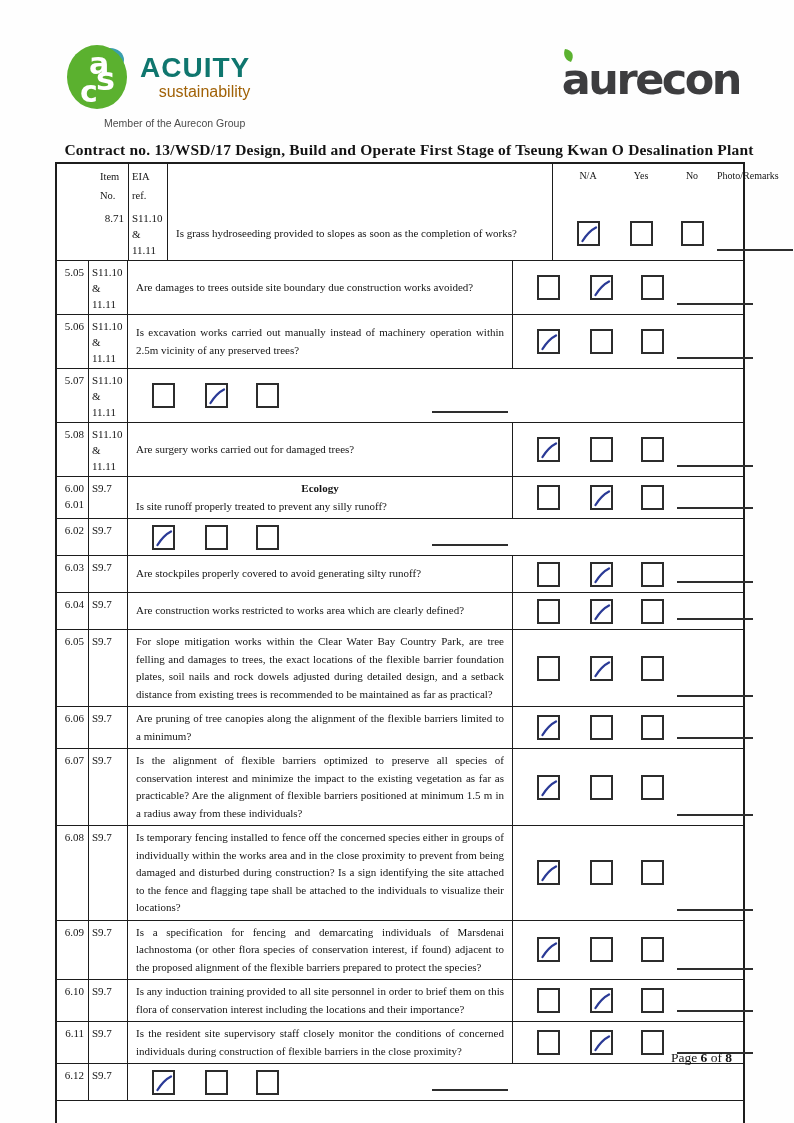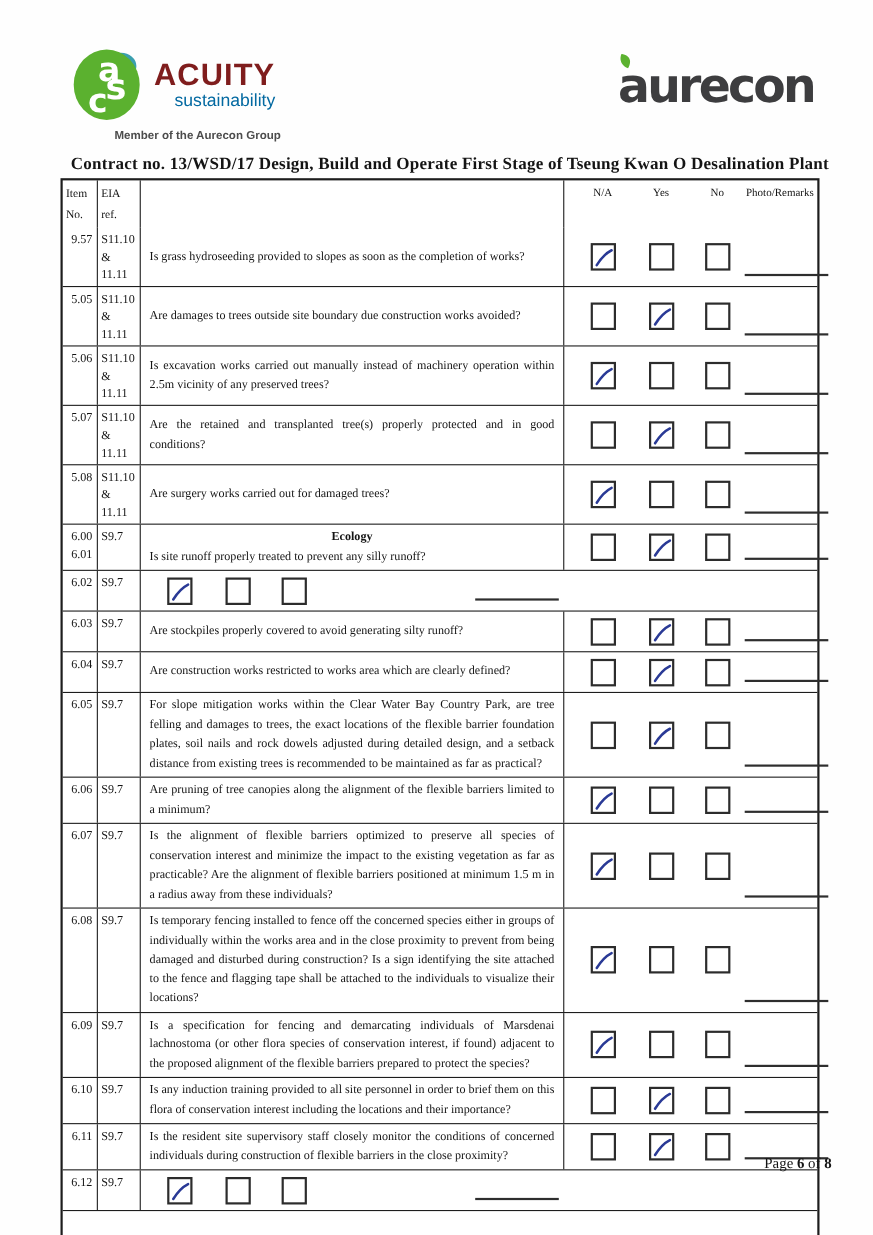--- a/index.html
+++ b/index.html
@@ -7,48 +7,48 @@
   .page {
     position: relative; width: 794px; height: 1123px; margin: 0 auto;
     background: #fefefe; color: #141414; overflow: hidden;
   }
   
   .logo-band { display: flex; justify-content: space-between; align-items: flex-start; padding: 44px 52px 0 66px; }
   .acuity { display: flex; flex-direction: column; }
   .acuity-top { display: flex; align-items: center; gap: 10px; }
   .acuity-mark { width: 64px; height: 66px; flex: 0 0 auto; }
   .acuity-names { display: flex; flex-direction: column; line-height: 1; }
-  .acuity-name { font-family: "Liberation Sans", sans-serif; font-weight: bold; font-size: 28px; color: #7f1d1d; letter-spacing: 1px; }
-  .acuity-tag { font-family: "Liberation Sans", sans-serif; font-size: 16px; color: #0369a1; margin-top: 2px; align-self: flex-end; }
-  .acuity-member { font-family: "Liberation Sans", sans-serif; font-weight: bold; font-size: 10.5px; color: #4c4c4c; margin: 7px 0 0 38px; }
+  .acuity-name { font-family: "Liberation Sans", sans-serif; font-weight: bold; font-size: 28px; color: #0f766e; letter-spacing: 1px; }
+  .acuity-tag { font-family: "Liberation Sans", sans-serif; font-size: 16px; color: #a16207; margin-top: 2px; align-self: flex-end; }
+  .acuity-member { font-family: "Liberation Sans", sans-serif; font-weight: normal; font-size: 10.5px; color: #4c4c4c; margin: 7px 0 0 38px; }
   .aurecon { position: relative; margin-top: 14px; margin-right: 2px; }
   .aurecon-word { font-family: "DejaVu Sans", sans-serif; font-weight: bold; font-size: 43px; line-height: 1; color: #3d3d3f; letter-spacing: -2.5px; margin-top: 40px; }
   .aurecon-leaf { position: absolute; left: 1px; top: -9px; width: 16px; height: 14px; }
   
   .doc-title { text-align: center; font-weight: bold; font-size: 15.5px; margin-top: 12px; letter-spacing: .2px; margin-left: 24px; }
   
   .checklist { margin: 3px 49px 0 55px; border: 2px solid #1d1d1d; background: #fff; }
   .trow { display: grid; grid-template-columns: 32px 39px 385px 1fr; border-top: 1.6px solid #1d1d1d; min-height: 37px; }
-  .trow:first-child { border-top: none; }
+  .trow:first-child { border-top: none; padding-left: 40px; }
   .cell { border-right: 1.6px solid #1d1d1d; padding: 2px 3px; font-size: 11px; line-height: 16px; }
   .cell:last-child { border-right: none; }
   .cell.item { white-space: pre-line; text-align: right; padding-right: 4px; padding-top: 3px; }
   .cell.eia  { white-space: pre-line; padding-top: 3px; }
   .cell.q    { display: flex; flex-direction: column; justify-content: center; padding: 3px 8px; text-align: justify; line-height: 17.5px; }
   .cell.q .qh { font-weight: bold; text-align: center; }
   .hdr .cell { font-size: 10.5px; padding-top: 3px; }
   .hdr .cell.item, .hdr .cell.eia { text-align: left; white-space: pre-line; line-height: 19px; }
   .ans { display: grid; grid-template-columns: 54px 52px 50px 1fr; align-items: center; padding: 2px 2px 2px 8px; }
   .hdr .ans { align-items: start; font-size: 10px; }
   .hdr .ans > div { text-align: center; padding-top: 1px; }
   .cb { width: 23px; height: 25px; border: 2.2px solid #2c2c2c; background: #fff; justify-self: center; position: relative; }
   .cb svg { position: absolute; left: -2px; top: -1px; width: 24px; height: 24px; }
   .rline { justify-self: end; align-self: end; width: 76px; border-bottom: 2.2px solid #2e2e2e; margin: 0 3px 7px 0; }
   
-  .footer { position: absolute; right: 38px; top: 1050px; font-size: 13.5px; }
+  .footer { position: absolute; right: 62px; top: 1050px; font-size: 13.5px; }
   .footer b { font-weight: bold; }
 </style>
 </head>
 <body>
 
 <div class="page">
 
   <div class="logo-band">
     <div class="acuity">
       <div class="acuity-top">
@@ -85,21 +85,21 @@
       <div class="cell q"></div>
       <div class="cell ans">
         <div>N/A</div>
         <div>Yes</div>
         <div>No</div>
         <div>Photo/Remarks</div>
       </div>
     </div>
     <div id="rows-host">
         <div class="trow">
-          <div class="cell item">9.57</div>
+          <div class="cell item">8.71</div>
           <div class="cell eia">S11.10
 &amp; 11.11</div>
           <div class="cell q">
             <div>Is grass hydroseeding provided to slopes as soon as the completion of works?</div>
           </div>
           <div class="cell ans">
             <div class="cb">
               <svg viewBox="0 0 24 24">
                 <path d="M5.5 19 C9 13.5 15 7.5 19 5.5" stroke="#2a3a96" stroke-width="2.3" fill="none" stroke-linecap="round"></path>
               </svg>
@@ -142,23 +142,20 @@
             </div>
             <div class="cb"></div>
             <div class="cb"></div>
             <div class="rline"></div>
           </div>
         </div>
         <div class="trow">
           <div class="cell item">5.07</div>
           <div class="cell eia">S11.10 &amp;
 11.11</div>
-          <div class="cell q">
-            <div>Are the retained and transplanted tree(s) properly protected and in good conditions?</div>
-          </div>
           <div class="cell ans">
             <div class="cb"></div>
             <div class="cb">
               <svg viewBox="0 0 24 24">
                 <path d="M5.5 19 C9 13.5 15 7.5 19 5.5" stroke="#2a3a96" stroke-width="2.3" fill="none" stroke-linecap="round"></path>
               </svg>
             </div>
             <div class="cb"></div>
             <div class="rline"></div>
           </div>

